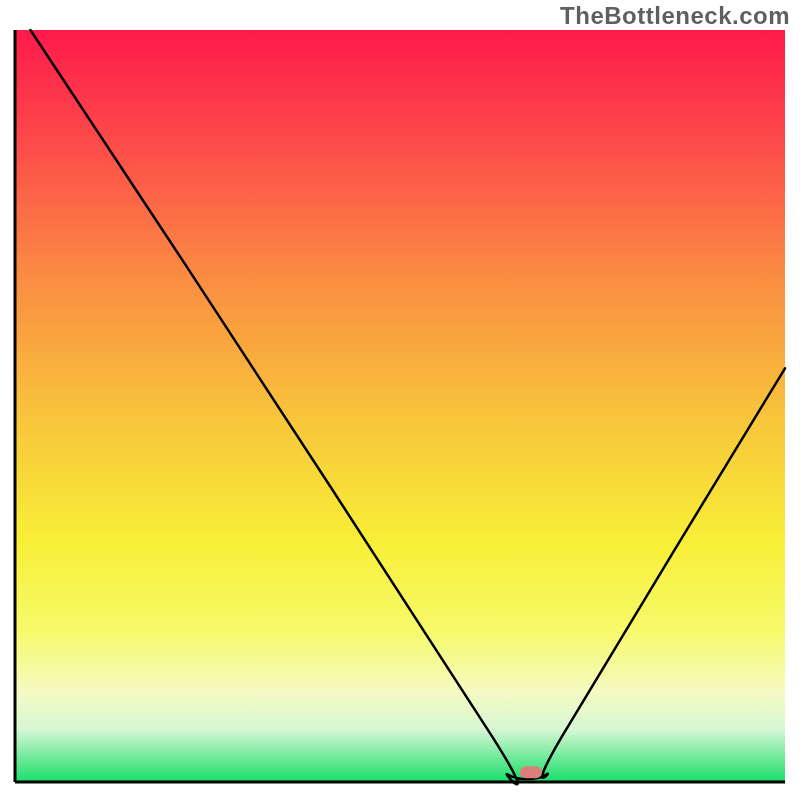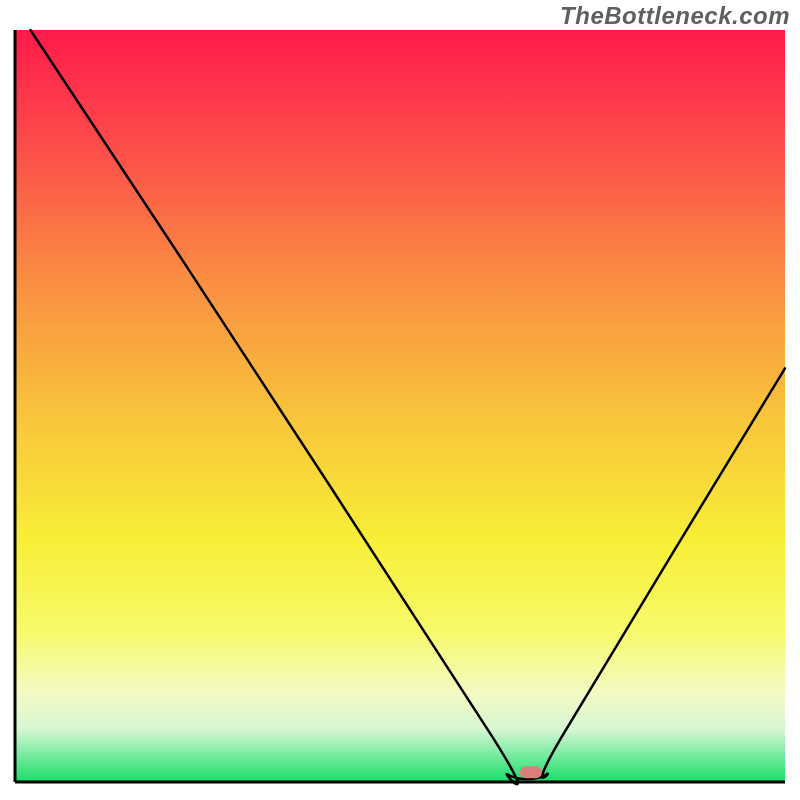--- a/index.html
+++ b/index.html
@@ -8,21 +8,20 @@
     width: 800px;
     height: 800px;
     overflow: hidden;
     background: #ffffff;
     font-family: Arial, Helvetica, sans-serif;
   }
   .wrap {
     position: relative;
     width: 800px;
     height: 584px;
-    font-style: italic;
   }
   .watermark {
     position: absolute;
     top: 2px;
     right: 10px;
     font-size: 24px;
     font-weight: 600;
     color: #5f5f5f;
     letter-spacing: 0.5px;
     z-index: 5;

